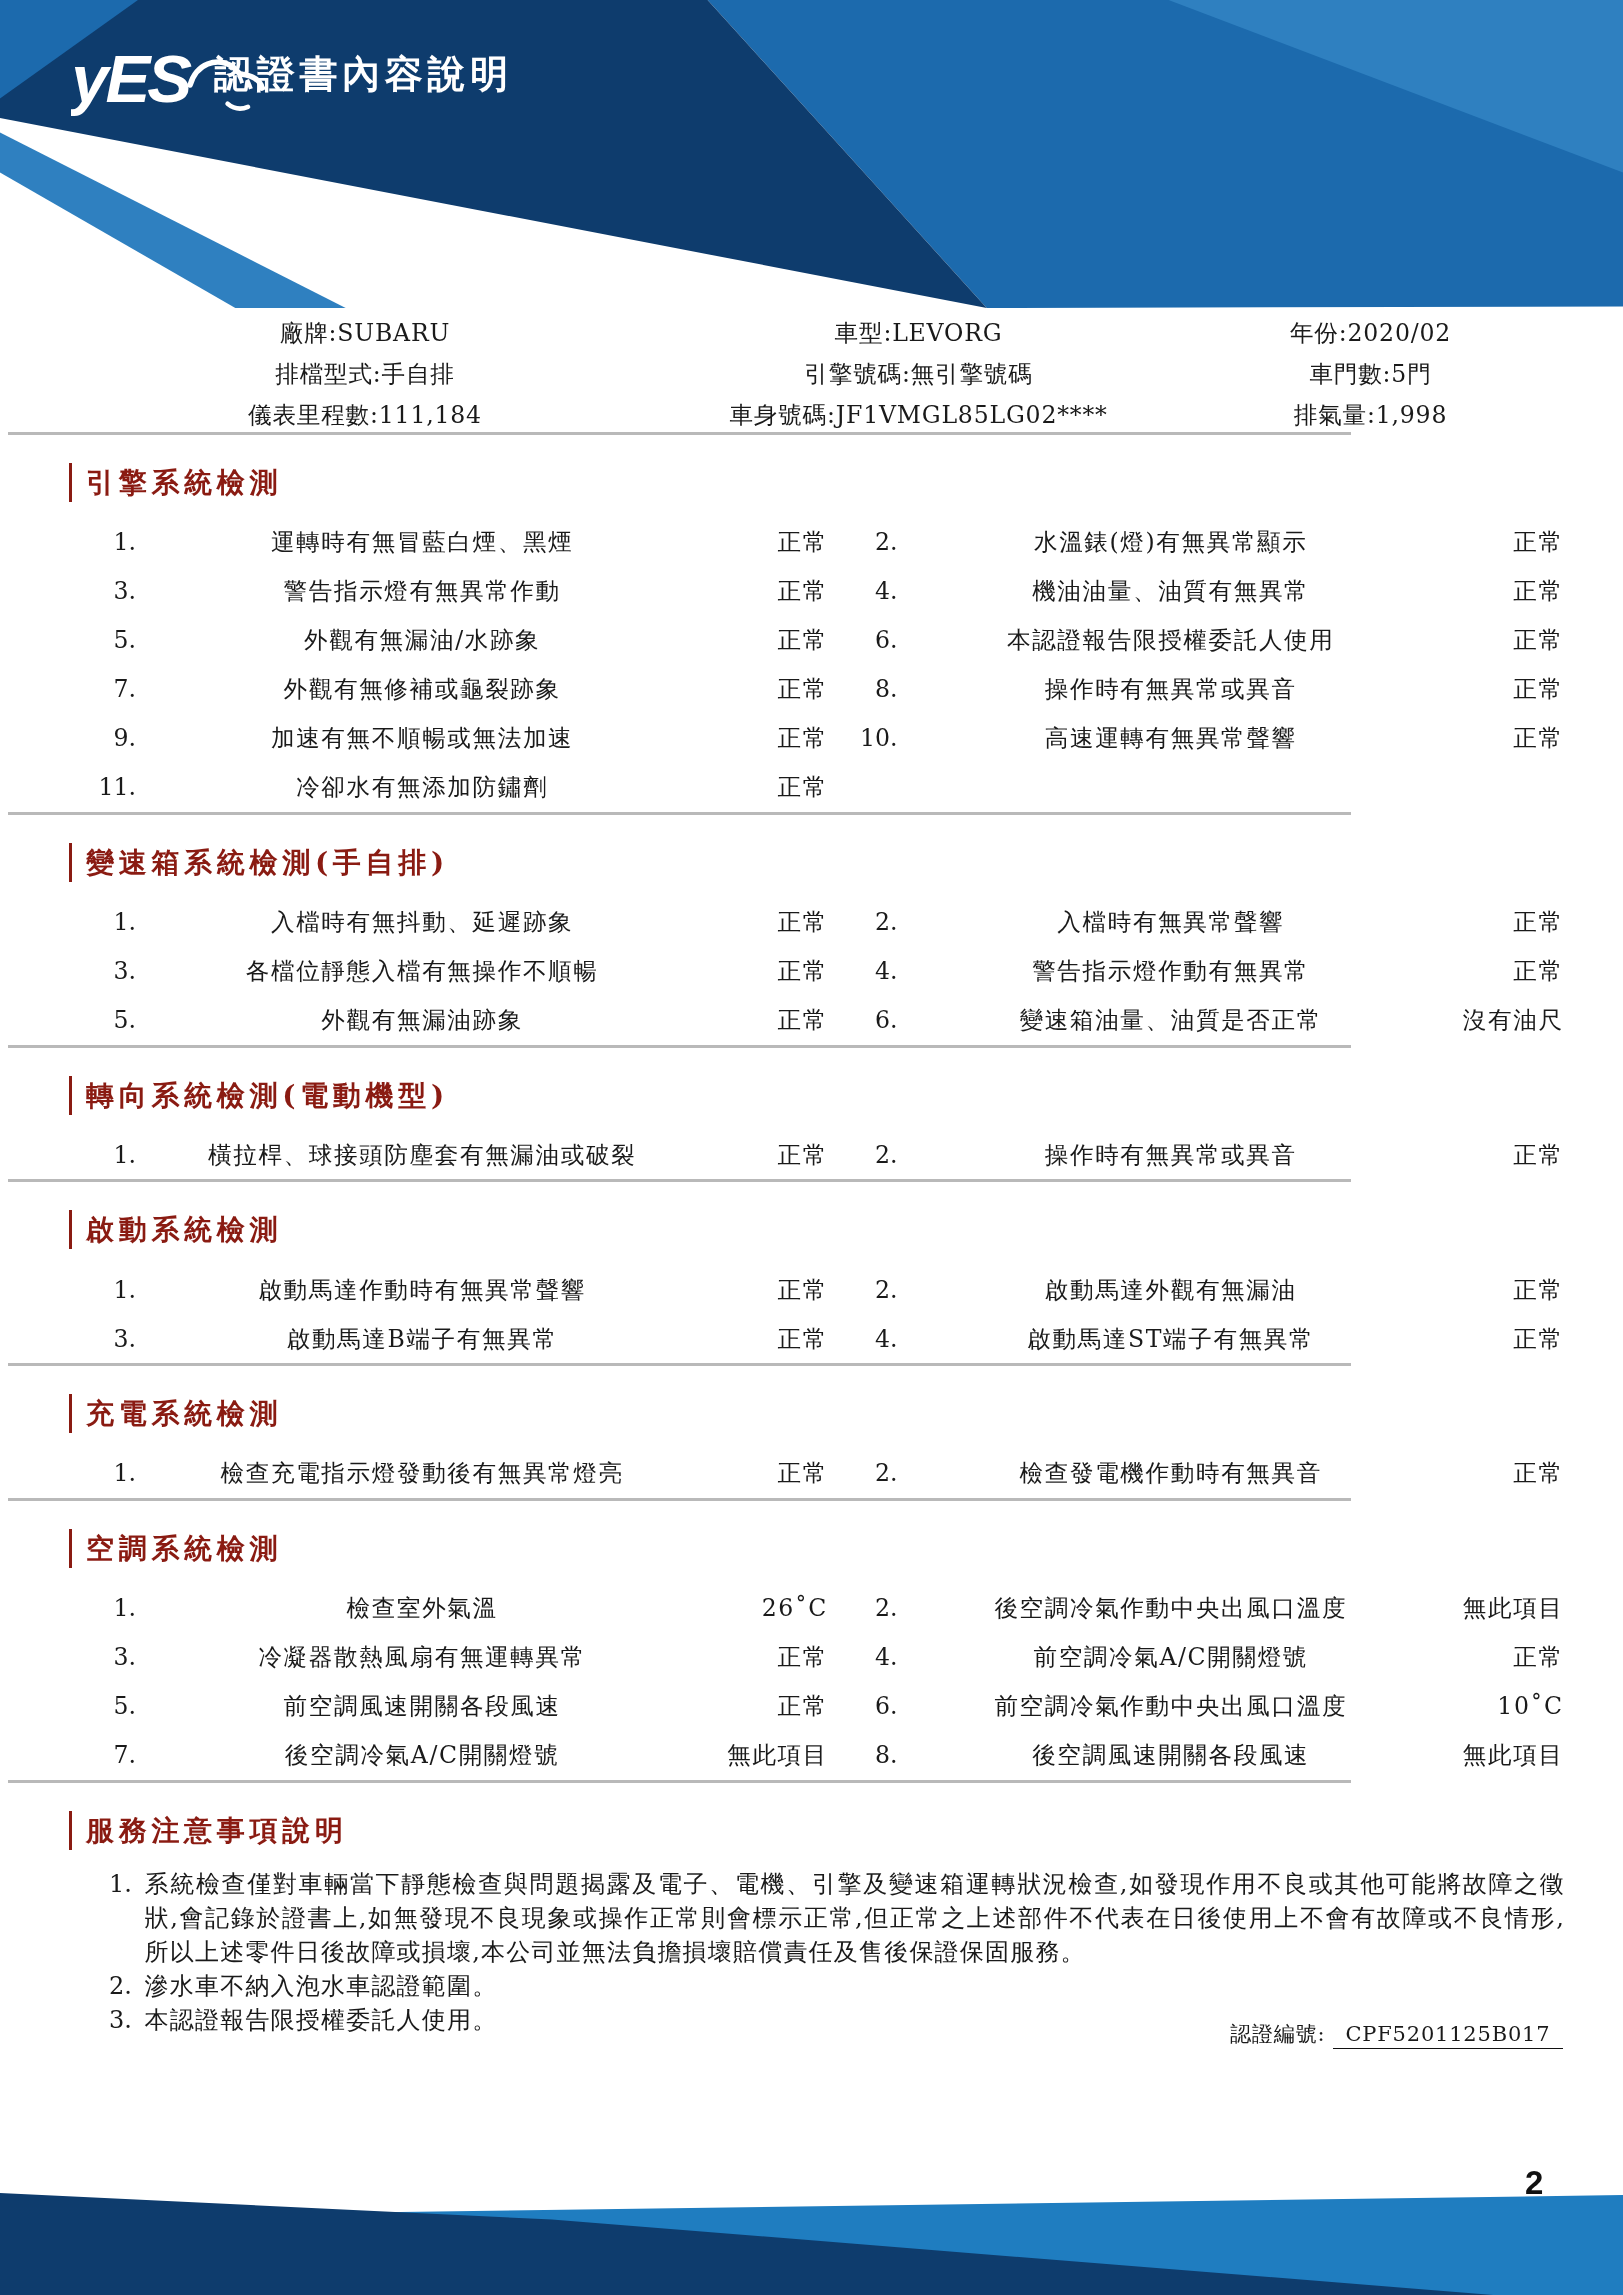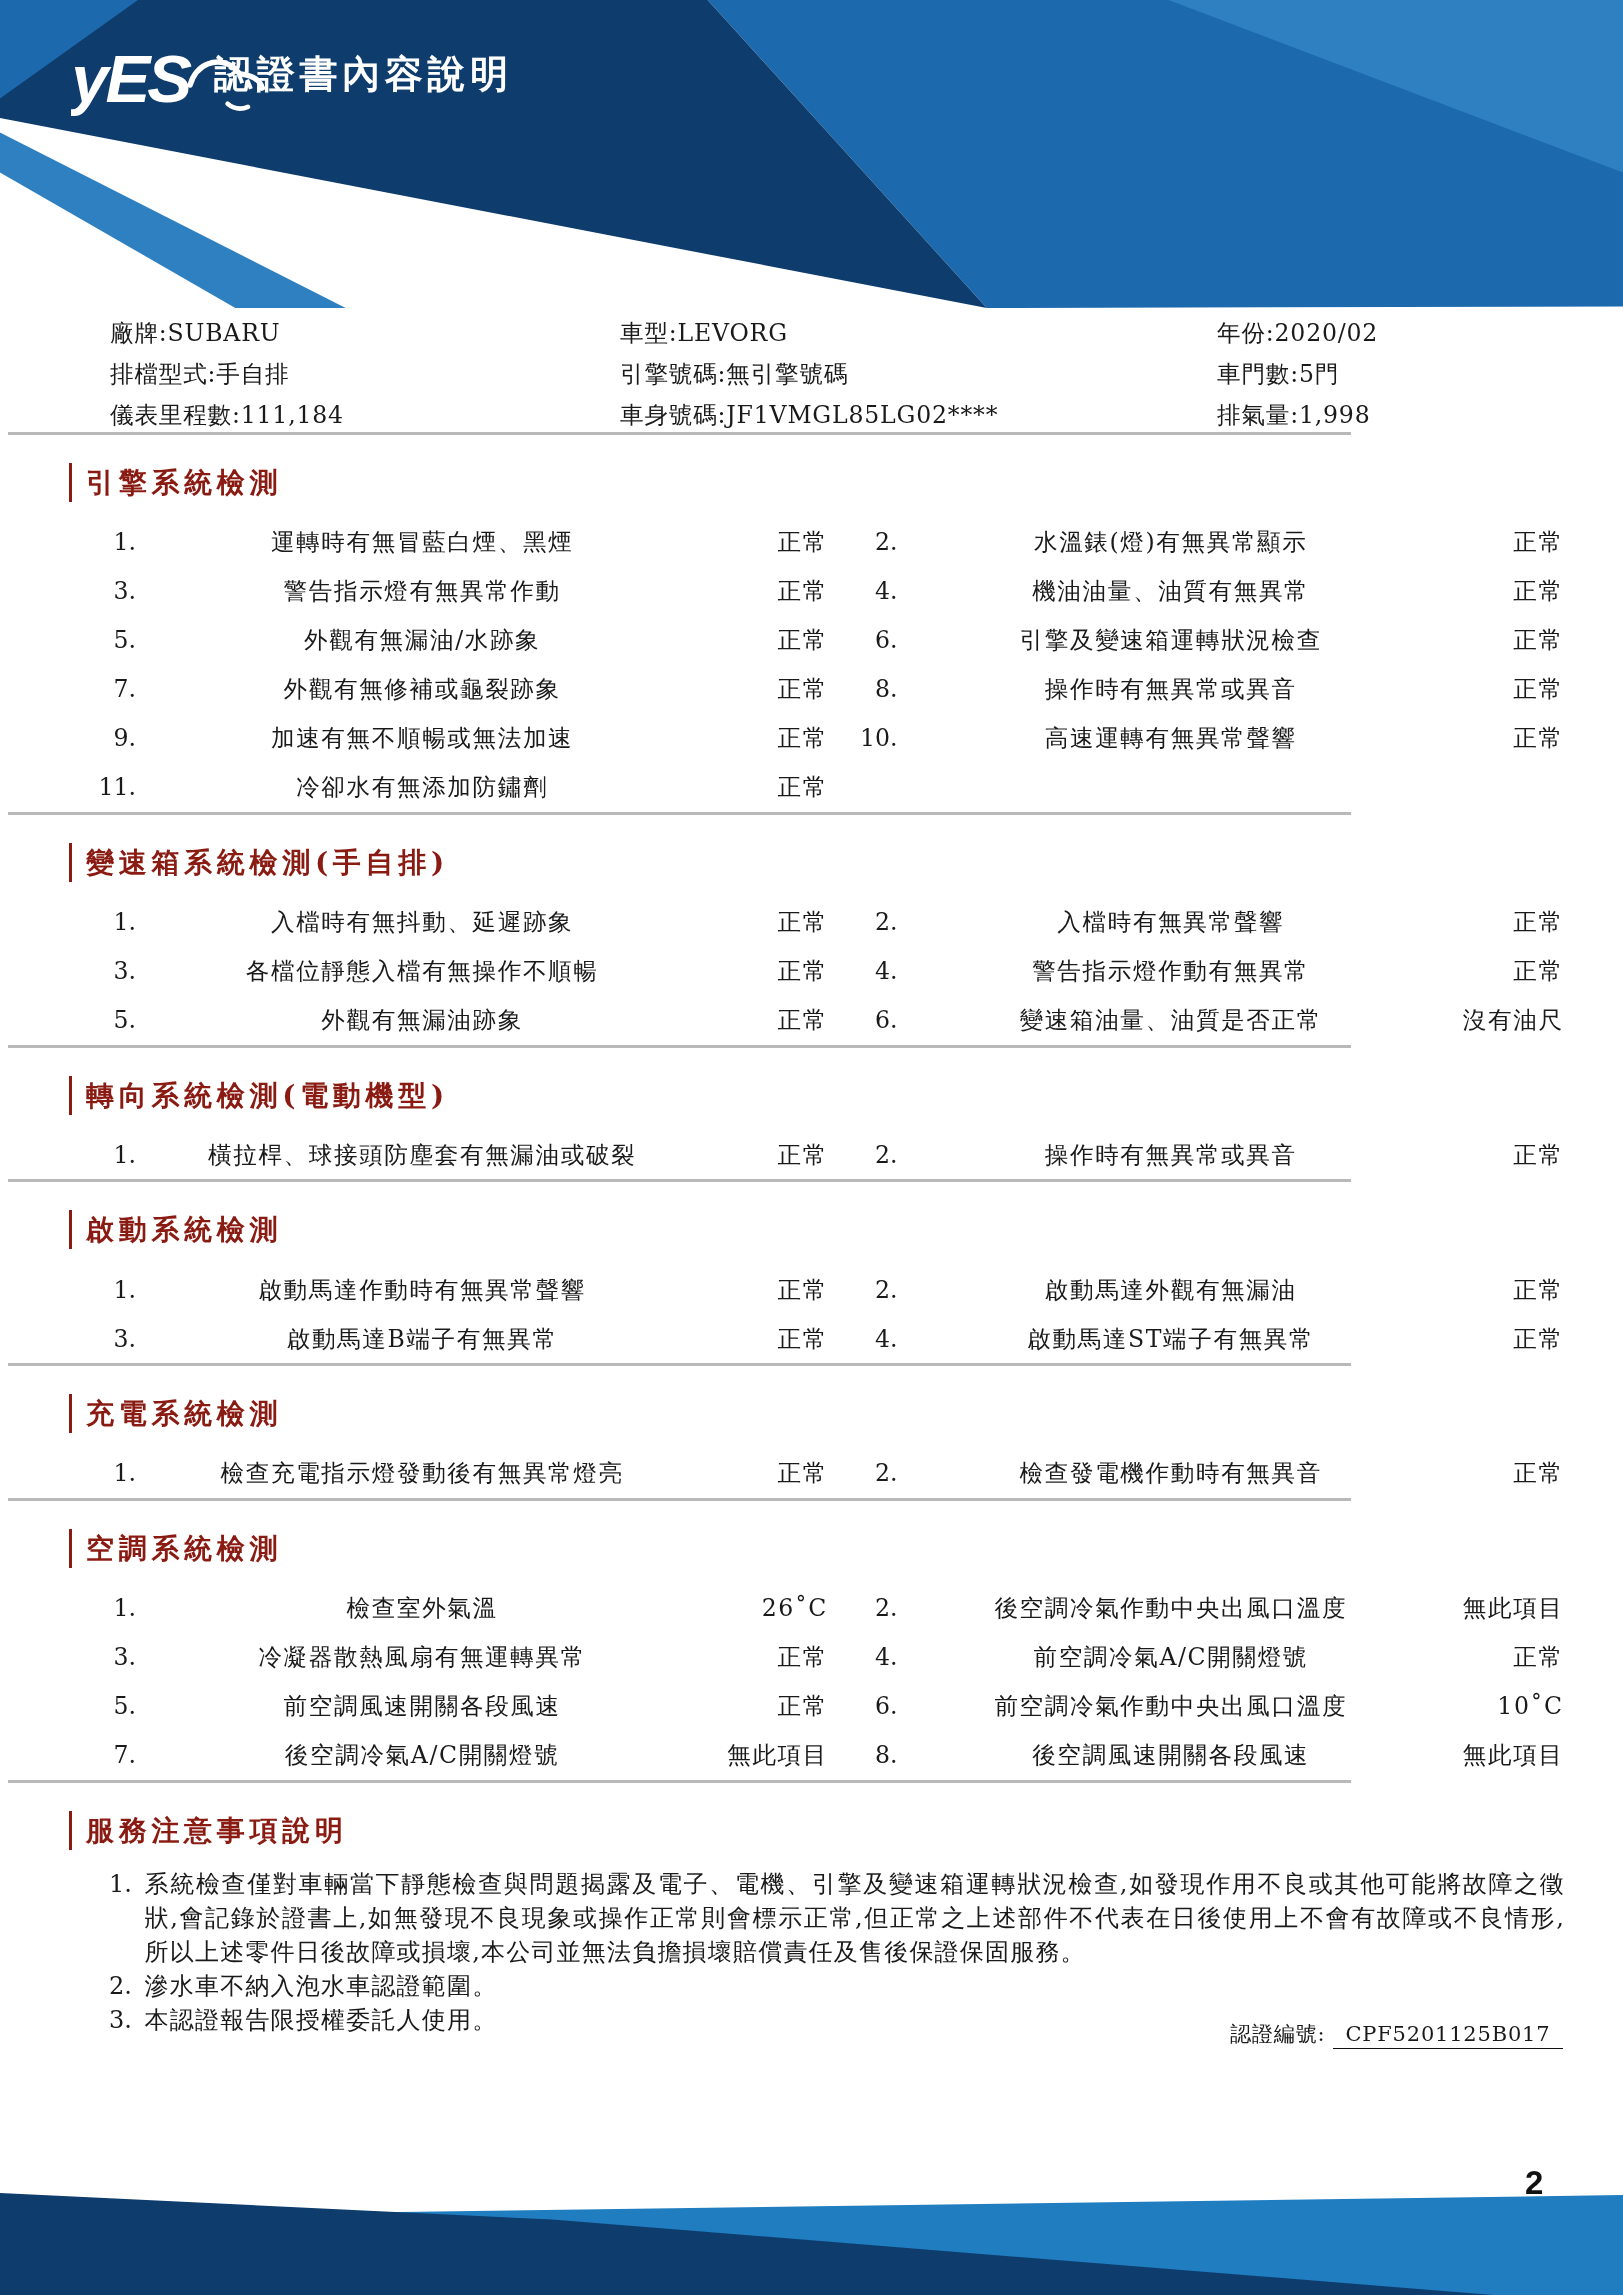--- a/index.html
+++ b/index.html
@@ -14,21 +14,21 @@
   .hs-navy{background:#0e3c6d;clip-path:polygon(0 0,43.6% 0,60.8% 100%,0 38.3%);}
   .hs-corner{background:#1c6aad;clip-path:polygon(0 0,8.5% 0,0 32%);}
   .hs-stripe{background:#2f80c0;clip-path:polygon(0 43%,21.3% 100%,14.5% 100%,0 56%);}
   .logo{position:absolute;left:71px;top:35px;}
   .banner-title{position:absolute;left:214px;top:49px;font-family:"Liberation Sans",sans-serif;
     font-weight:bold;font-size:38px;color:#ffffff;letter-spacing:4.7px;white-space:nowrap;}
 
   
   .info{position:absolute;top:313px;left:110px;width:1414px;display:grid;
         grid-template-columns:510px 597px 1fr;font-size:23.6px;letter-spacing:0.8px;}
-  .info-field{height:41px;line-height:41px;white-space:nowrap;}
+  .info-field{height:41px;line-height:41px;white-space:nowrap;text-align:center;}
 
   
   .doc{position:absolute;top:432px;left:0;width:1459px;}
   .divider{height:3.1px;background:#b9b9b9;margin-left:7.9px;margin-right:108px;}
 
   .sec-title{margin:28px 0 0 69px;border-left:3.9px solid #8a1b12;padding-left:14px;
     color:#8a1b12;font-size:28px;font-weight:bold;height:39px;line-height:39px;
     letter-spacing:4.7px;white-space:nowrap;}
   .sec-items{display:grid;grid-template-columns:742px 716px;column-gap:19.6px;
     margin-left:86px;margin-top:15.7px;}
@@ -134,21 +134,21 @@
     <span class="label">機油油量、油質有無異常</span>
     <span class="result">正常</span>
   </div>
             <div class="item">
     <span class="no">5.</span>
     <span class="label">外觀有無漏油/水跡象</span>
     <span class="result">正常</span>
   </div>
             <div class="item">
     <span class="no">6.</span>
-    <span class="label">引擎及變速箱運轉狀況檢查</span>
+    <span class="label">本認證報告限授權委託人使用</span>
     <span class="result">正常</span>
   </div>
             <div class="item">
     <span class="no">7.</span>
     <span class="label">外觀有無修補或龜裂跡象</span>
     <span class="result">正常</span>
   </div>
             <div class="item">
     <span class="no">8.</span>
     <span class="label">操作時有無異常或異音</span>

